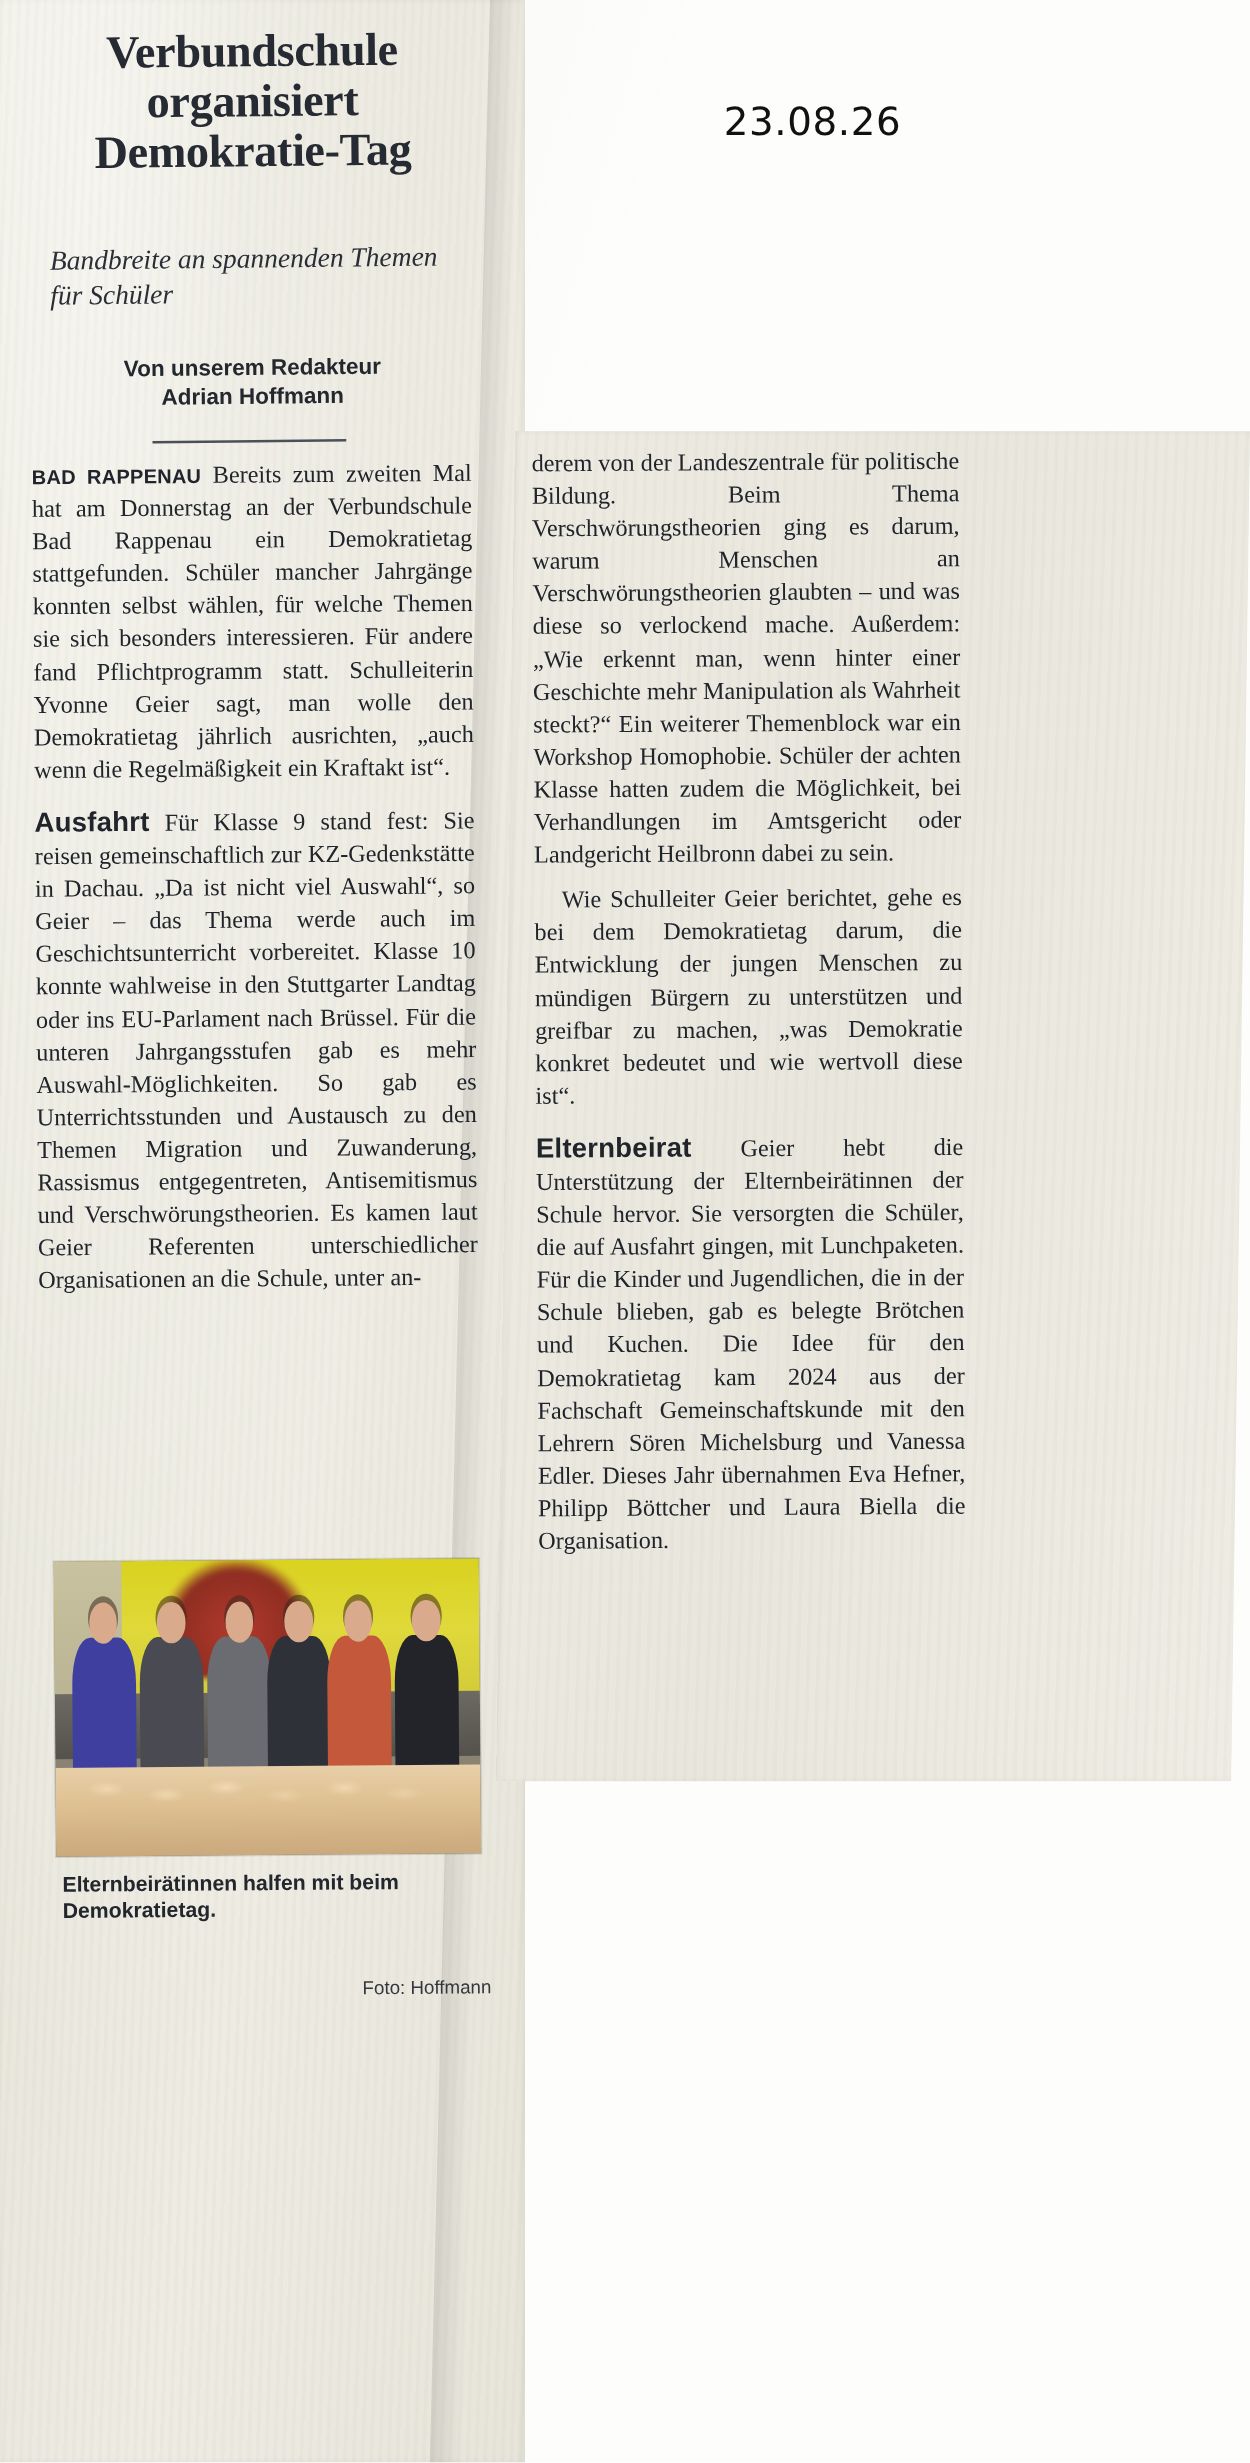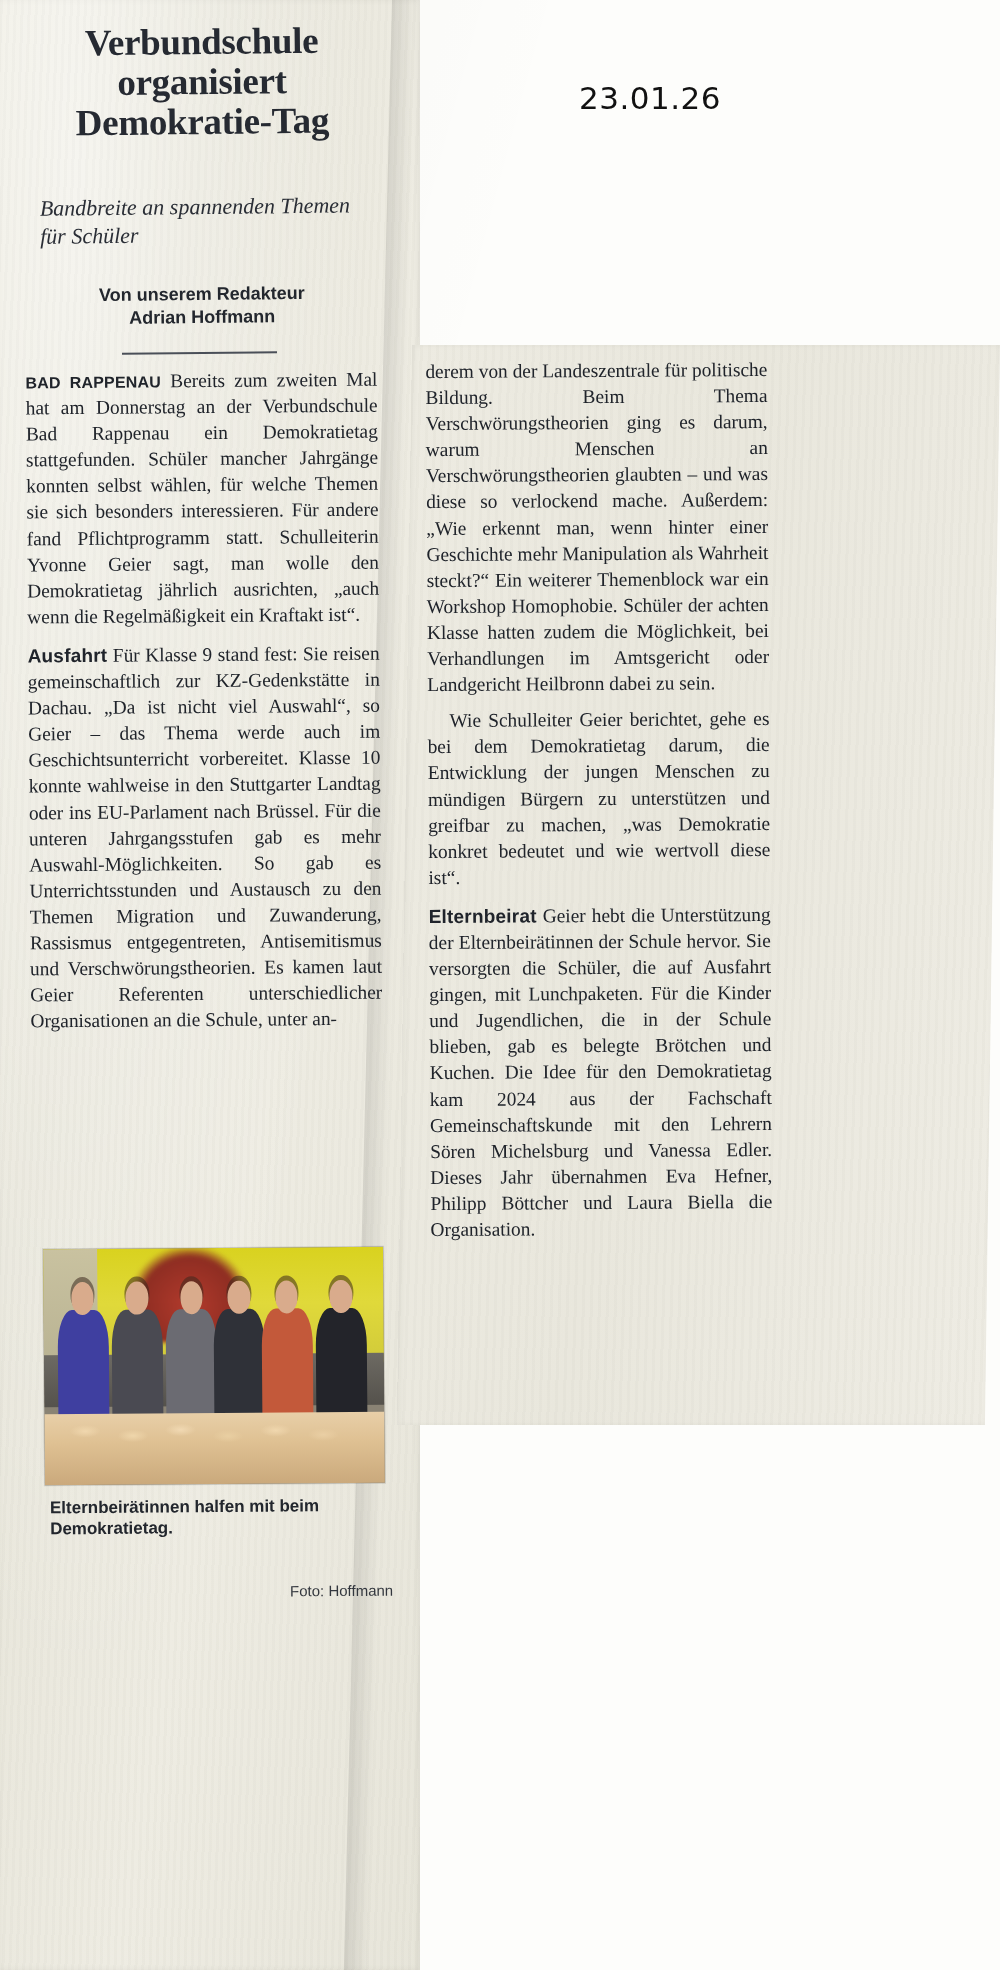--- a/index.html
+++ b/index.html
@@ -166,21 +166,21 @@
   .col p {
     margin: 0 0 13px 0;
   }
   .col p.indent {
     text-indent: 22px;
     margin-top: -3px;
   }
   .lead {
     font-family: "Liberation Sans", sans-serif;
     font-weight: bold;
-    font-size: 19px;
+    font-size: 22px;
     letter-spacing: 0.2px;
   }
   .lead.cap {
     font-size: 16px;
   }
 
   
   .photo {
     position: absolute;
     left: 44px;
@@ -295,21 +295,21 @@
   <div class="headline">Verbundschule organisiert Demokratie-Tag</div>
   <div class="subhead">Bandbreite an spannenden Themen für Schüler</div>
 
   <div class="byline">
     <div>Von unserem Redakteur</div>
     <div>Adrian Hoffmann</div>
   </div>
   <div class="rule"></div>
 
   <div class="note">
-    <div>23.01.26</div>
+    <div>23.08.26</div>
   </div>
 
   <div class="col left">
     <p><span class="lead cap">BAD RAPPENAU</span> <span>Bereits zum zweiten Mal hat am Donnerstag an der Verbundschule Bad Rappenau ein Demokratietag stattgefunden. Schüler mancher Jahrgänge konnten selbst wählen, für welche Themen sie sich besonders interessieren. Für andere fand Pflichtprogramm statt. Schulleiterin Yvonne Geier sagt, man wolle den Demokratietag jährlich ausrichten, „auch wenn die Regelmäßigkeit ein Kraftakt ist“.</span></p>
     <p><span class="lead">Ausfahrt</span> <span>Für Klasse 9 stand fest: Sie reisen gemeinschaftlich zur KZ-Gedenkstätte in Dachau. „Da ist nicht viel Auswahl“, so Geier – das Thema werde auch im Geschichtsunterricht vorbereitet. Klasse 10 konnte wahlweise in den Stuttgarter Landtag oder ins EU-Parlament nach Brüssel. Für die unteren Jahrgangsstufen gab es mehr Auswahl-Möglichkeiten. So gab es Unterrichtsstunden und Austausch zu den Themen Migration und Zuwanderung, Rassismus entgegentreten, Antisemitismus und Verschwörungstheorien. Es kamen laut Geier Referenten unterschiedlicher Organisationen an die Schule, unter an-</span></p>
   </div>
 
   <div class="col right">
     <p><span>derem von der Landeszentrale für politische Bildung. Beim Thema Verschwörungstheorien ging es darum, warum Menschen an Verschwörungstheorien glaubten – und was diese so verlockend mache. Außerdem: „Wie erkennt man, wenn hinter einer Geschichte mehr Manipulation als Wahrheit steckt?“ Ein weiterer Themenblock war ein Workshop Homophobie. Schüler der achten Klasse hatten zudem die Möglichkeit, bei Verhandlungen im Amtsgericht oder Landgericht Heilbronn dabei zu sein.</span></p>
     <p class="indent"><span>Wie Schulleiter Geier berichtet, gehe es bei dem Demokratietag darum, die Entwicklung der jungen Menschen zu mündigen Bürgern zu unterstützen und greifbar zu machen, „was Demokratie konkret bedeutet und wie wertvoll diese ist“.</span></p>

